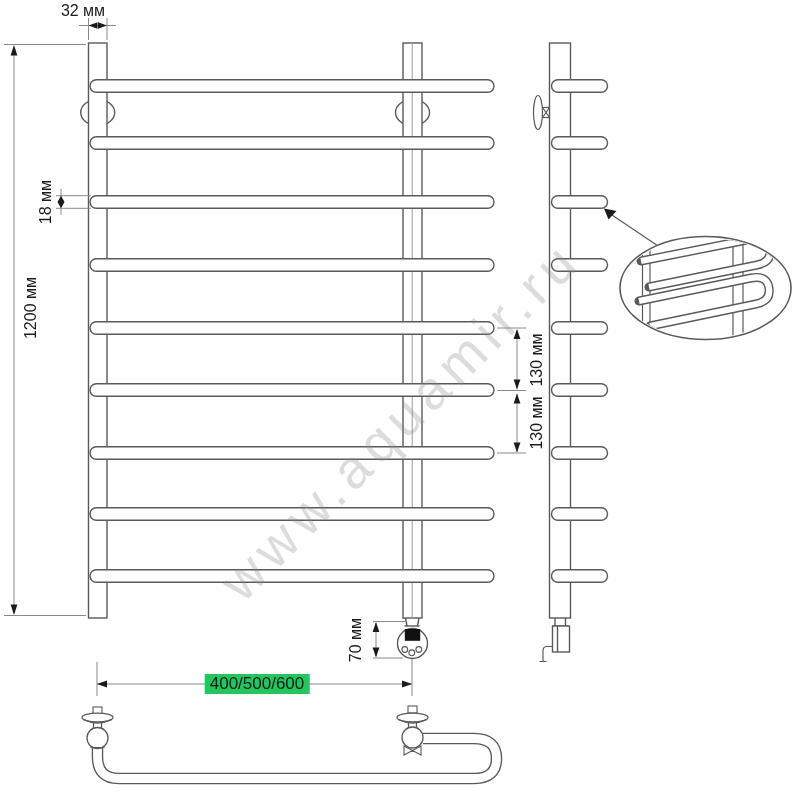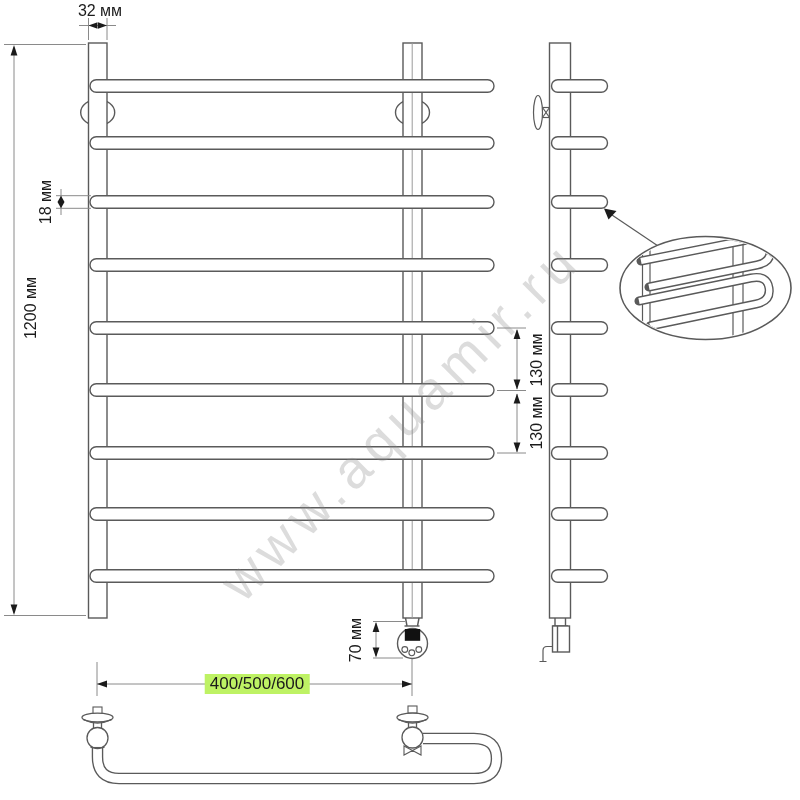--- a/index.html
+++ b/index.html
@@ -3,21 +3,21 @@
 <meta charset="utf-8">
 <style>
   html,body{margin:0;padding:0;}
   body{width:800px;height:800px;background:#ffffff;position:relative;overflow:hidden;
        font-family:"Liberation Sans", sans-serif;}
   .stage{position:absolute;left:0;top:0;width:800px;height:800px;}
   svg{position:absolute;left:0;top:0;z-index:1;}
   .lbl{position:absolute;z-index:3;color:#1b1b1b;font-size:16px;white-space:nowrap;
        transform:translate(-50%,-50%);}
   .lbl.rot{transform:translate(-50%,-50%) rotate(-90deg);}
-  .lbl.widthlbl{font-size:17px;background:#bef264;padding:0 5px;}
+  .lbl.widthlbl{font-size:17px;background:#22c55e;padding:0 5px;}
   .watermark{position:absolute;z-index:2;left:100px;top:390px;width:600px;height:60px;
        display:flex;align-items:center;justify-content:center;
        transform:rotate(-45deg);transform-origin:50% 50%;
        font-size:54px;letter-spacing:7px;color:rgba(138,138,138,0.30);
        white-space:nowrap;pointer-events:none;}
 </style>
 </head>
 <body>
 
 <div class="stage">
@@ -199,21 +199,21 @@
       <line x1="97" y1="662" x2="97" y2="696"></line>
       <line x1="97" y1="684" x2="412" y2="684"></line>
       <polygon points="97,684 107,680.6 107,687.4" fill="#1b1b1b" stroke="none"></polygon>
       <polygon points="412,684 402,680.6 402,687.4" fill="#1b1b1b" stroke="none"></polygon>
     </g>
   </g>
 </svg>
 
 <div class="watermark">www.aquamir.ru</div>
 
-<div class="lbl" style="left:100px; top:11px;text-align:right;">32 мм</div>
+<div class="lbl" style="left:83px; top:11px;text-align:right;">32 мм</div>
 <div class="lbl rot" style="left:31px; top:308px;">1200 мм</div>
 <div class="lbl rot" style="left:46px; top:202px;">18 мм</div>
 <div class="lbl rot" style="left:537px; top:360px;">130 мм</div>
 <div class="lbl rot" style="left:537px; top:423px;">130 мм</div>
 <div class="lbl rot" style="left:356px; top:640px;">70 мм</div>
 <div class="lbl widthlbl" style="left:257px; top:684px;">400/500/600</div>
 
 </div>
 
 </body></html>

